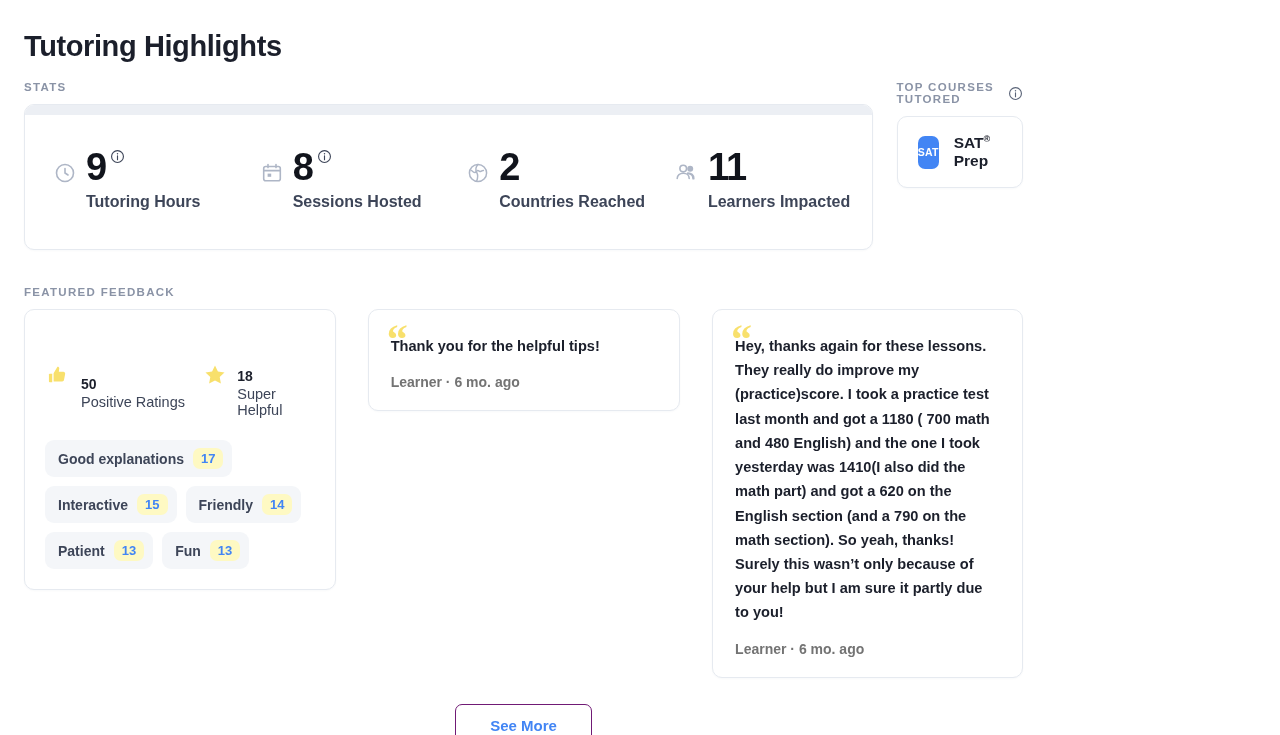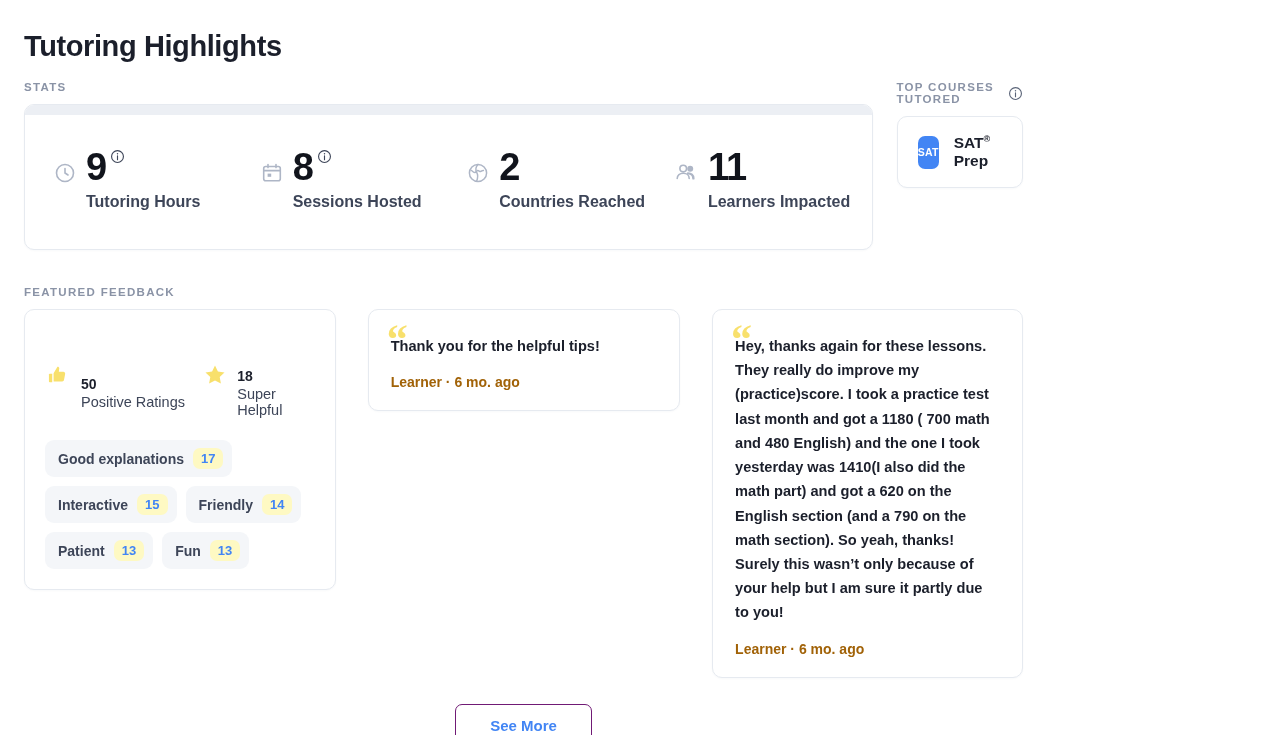--- a/index.html
+++ b/index.html
@@ -166,21 +166,21 @@
     position: relative;
     font-size: 14.6px;
     font-weight: bold;
     line-height: 1.66;
     color: #1b1f2b;
   }
   .quote-meta {
     margin-top: 16px;
     font-size: 14px;
     font-weight: bold;
-    color: #a16207;
+    color: #737373;
   }
 
   
   .see-more-wrap { display: flex; justify-content: center; margin-top: 26px; }
   .see-more-btn {
     border: 1px solid #701a75;
     background: #fff;
     border-radius: 7px;
     padding: 12px 34px;
     font-size: 15px;

